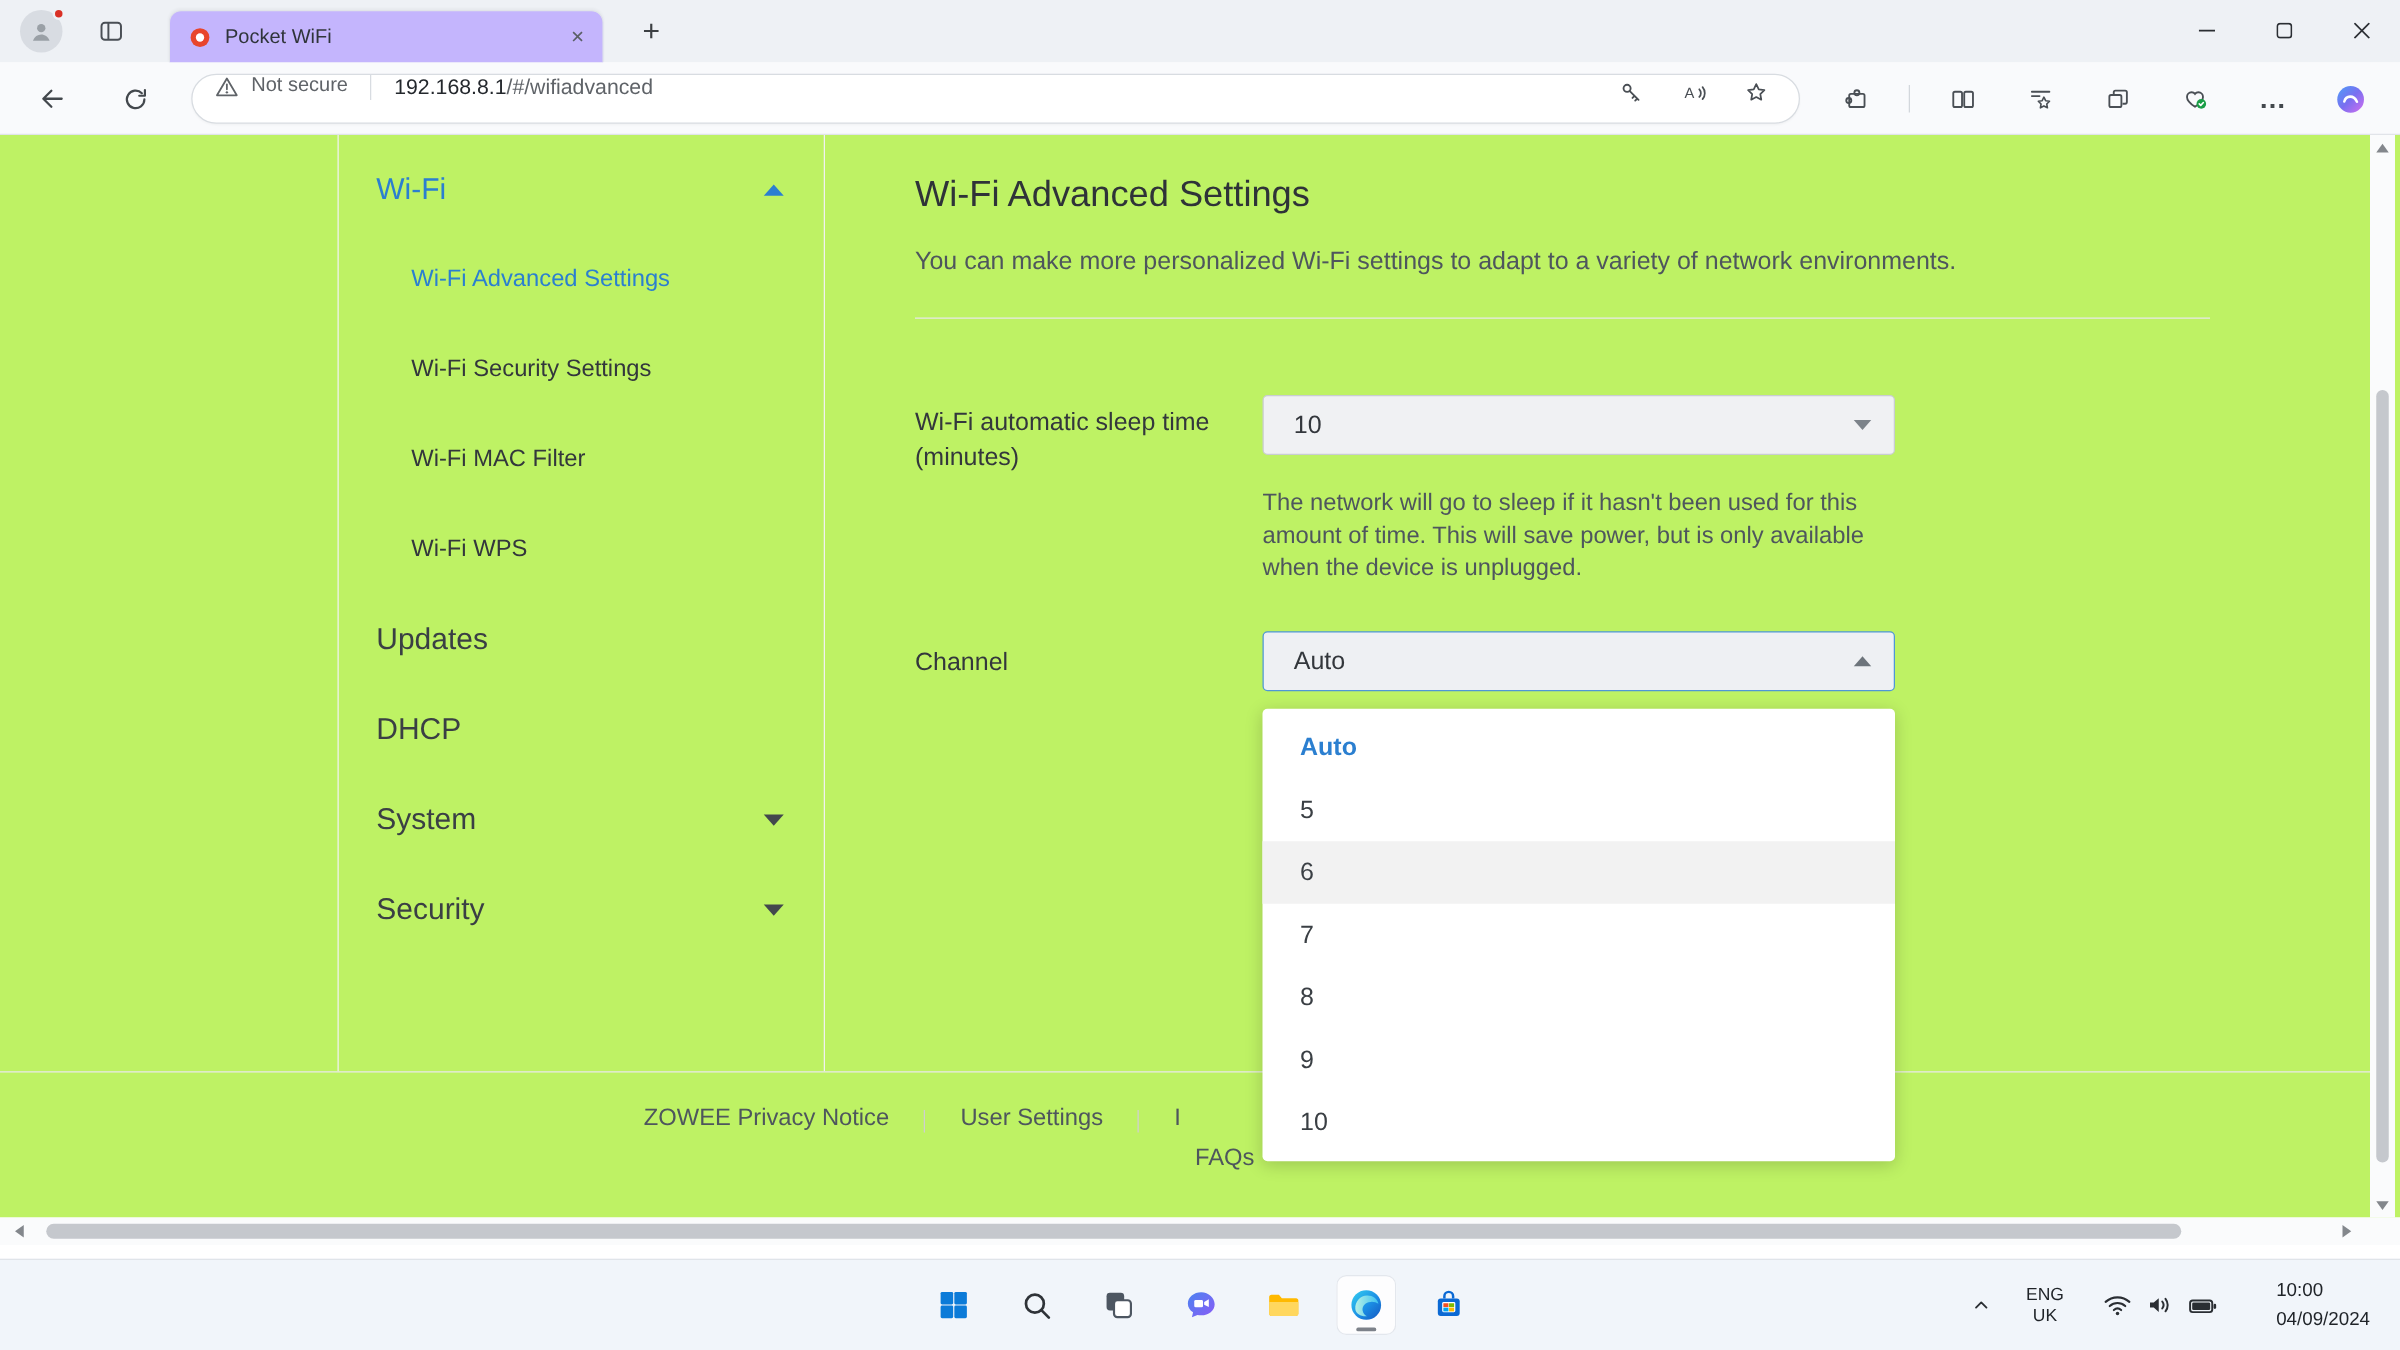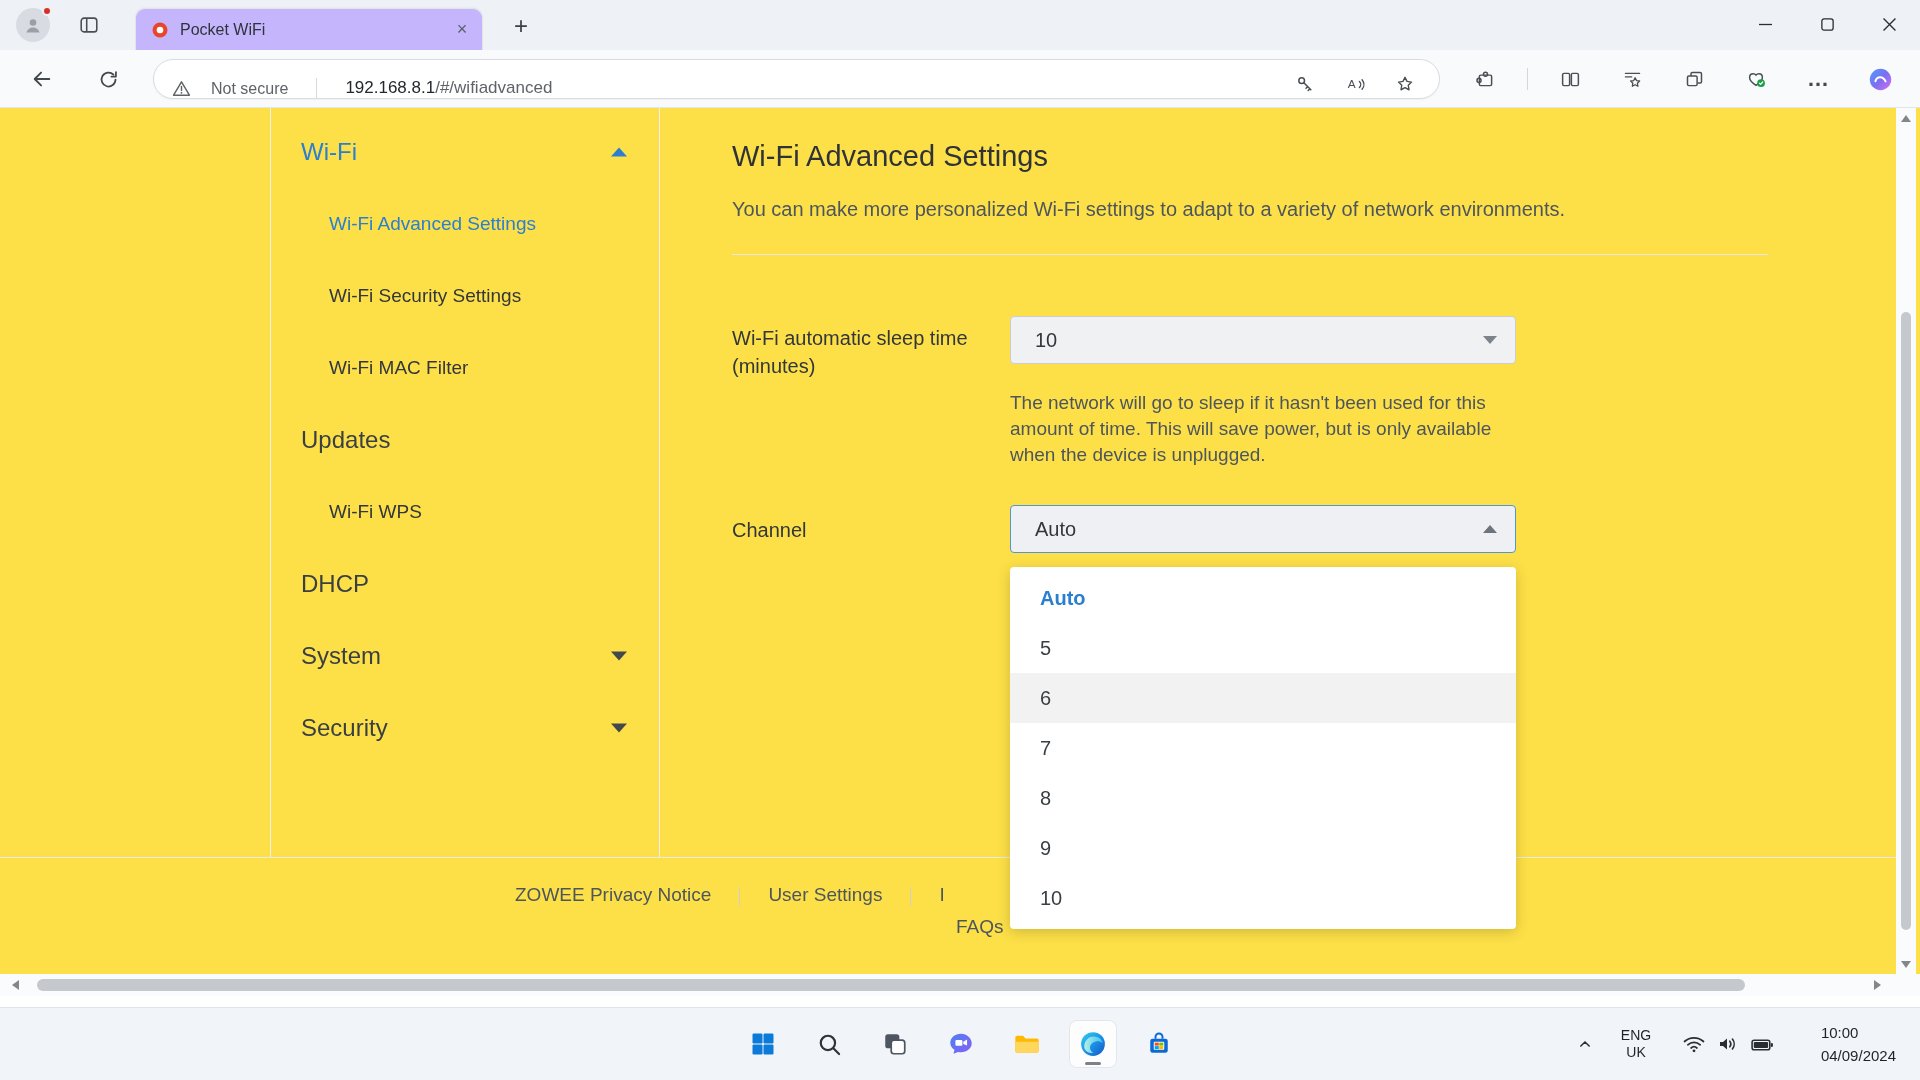--- a/index.html
+++ b/index.html
@@ -23,35 +23,35 @@
   .newtab{position:absolute;left:503px;top:11px;width:36px;height:30px;border-radius:7px;
     font-size:24px;color:#3c4043;cursor:pointer;font-weight:400}
   .caption{position:absolute;right:0;top:0;display:flex;height:48px}
   .cap-btn{width:62px;height:48px;cursor:pointer}
 
   
   .toolbar{position:absolute;left:0;top:50px;width:1920px;height:58px;background:#f9fafc;
     border-bottom:1px solid #e1e4e9}
   .nav-btn{position:absolute;top:9px;width:40px;height:40px;border-radius:8px;cursor:pointer;color:#4a4f55}
   .omnibox{position:absolute;left:153px;top:9px;width:1287px;height:40px;background:#fff;
-    border:1px solid #d8dce1;border-radius:20px;display:flex;align-items:flex-end;
-    padding:0 20px 0 18px;gap:20px;box-shadow:0 1px 2px rgba(0,0,0,.04)}
+    border:1px solid #d8dce1;border-radius:20px;display:flex;align-items:flex-start;
+    padding:0 20px 0 18px;gap:10px;box-shadow:0 1px 2px rgba(0,0,0,.04)}
   .secure-label{font-size:16px;color:#5f6368;white-space:nowrap}
   .omni-sep{width:1px;height:20px;background:#d8dce1;margin:0 8px}
   .url{font-size:17px;color:#24282d;white-space:nowrap}
   .url .path{color:#5f6368}
   .omni-spacer{flex:1}
   .omni-icon{width:28px;height:28px;border-radius:6px;color:#4a4f55;cursor:pointer}
   .omni-right{display:flex;align-items:center;gap:22px}
   .toolbar-icons{position:absolute;left:1465px;top:9px;height:40px;display:flex;align-items:center;gap:22px}
   .tb-btn{width:40px;height:40px;border-radius:8px;color:#4a4f55;cursor:pointer}
   .tb-divider{width:1px;height:22px;background:#d3d7dc}
 
   
-  .page{position:absolute;left:0;top:108px;width:1920px;height:866px;background:#fde047}
+  .page{position:absolute;left:0;top:108px;width:1920px;height:866px;background:#bef264}
   .sidebar{position:absolute;left:270px;top:0;width:390px;height:749px;
     border-left:1px solid #f1f1f1;border-right:1px solid #f1f1f1;padding-top:8px}
   .side-row{height:72px;display:flex;align-items:center;padding:0 30px;font-size:24px;
     color:#3a3f44;cursor:pointer;position:relative}
   .side-row.child{padding-left:58px;font-size:19px;color:#33373c}
   .side-row.blue{color:#2b7fd0}
   .side-caret{position:absolute;right:32px;top:50%;transform:translateY(-50%)}
 
   .main-title{position:absolute;left:732px;top:32px;font-size:29px;font-weight:500;color:#2f3338}
   .main-sub{position:absolute;left:732px;top:90px;font-size:20px;color:#4e565d}
@@ -267,25 +267,25 @@
       </div>
       <div class="side-row child blue">
         <span>Wi-Fi Advanced Settings</span>
       </div>
       <div class="side-row child">
         <span>Wi-Fi Security Settings</span>
       </div>
       <div class="side-row child">
         <span>Wi-Fi MAC Filter</span>
       </div>
+      <div class="side-row child">
+        <span>Wi-Fi WPS</span>
+      </div>
       <div class="side-row">
         <span>Updates</span>
-      </div>
-      <div class="side-row child">
-        <span>Wi-Fi WPS</span>
       </div>
       <div class="side-row">
         <span>DHCP</span>
       </div>
       <div class="side-row">
         <span>System</span>
         <span class="side-caret tri down-dark"></span>
       </div>
       <div class="side-row">
         <span>Security</span>

